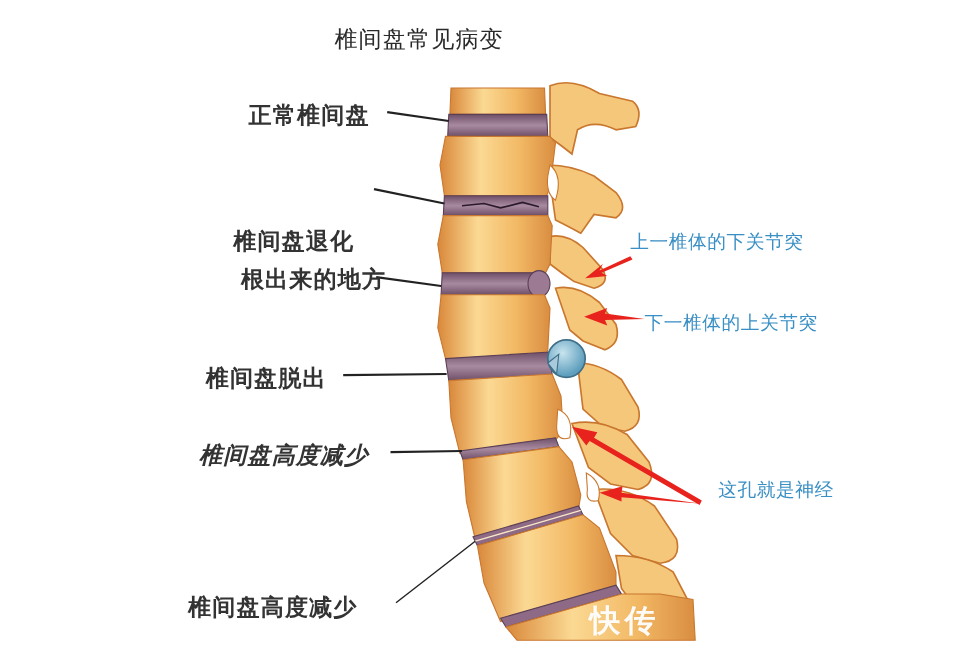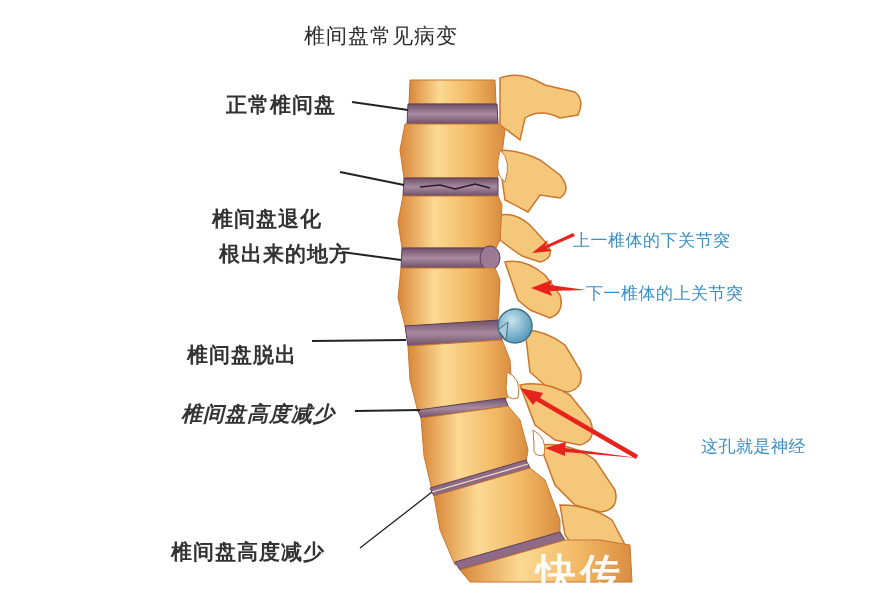--- a/index.html
+++ b/index.html
@@ -12,21 +12,21 @@
   .lbl {
     position: absolute; font-size: 21px; font-weight: bold; color: #333333; letter-spacing: 1px;
     white-space: nowrap;
   }
   .ann {
     position: absolute; font-size: 17px; color: #3a8fc4; white-space: nowrap; letter-spacing: 0.5px;
   }
   .ann2 { line-height: 25px; }
   svg.art { position: absolute; left: 0; top: 0; }
   .wm {
-    position: absolute; left: 536px; top: 546px; font-size: 40px; color: #ffffff;
+    position: absolute; left: 536px; top: 546px; font-size: 28px; color: #ffffff;
     font-weight: bold; letter-spacing: 4px; opacity: 0.95;
     text-shadow: 0 0 2px rgba(0,0,0,0.05);
     text-align: center;
   }
 </style>
 </head>
 <body>
 
 <svg class="art" width="888" height="604" viewBox="0 0 888 604">
   <defs>
@@ -117,23 +117,23 @@
     <path d="M638 455 L540 398 L543 393 L520 388 L533 405 L536 401 L636 459 Z"></path>
     <path d="M638 458 L565 448 L566 442 L545 448 L565 456 L565 452 Z"></path>
   </g>
 </svg>
 
 <div class="title">椎间盘常见病变</div>
 
 <div class="lbl" style="left:226px; top:91px;">正常椎间盘</div>
 <div class="lbl" style="left:212px; top:161px;margin-top:44px;">椎间盘退化</div>
 <div class="lbl" style="left:219px; top:240px;">根出来的地方</div>
-<div class="lbl" style="left:187px; top:330px;margin-top:11px;">椎间盘脱出</div>
+<div class="lbl" style="left:187px; top:330px;">椎间盘脱出</div>
 <div class="lbl" style="left:181px; top:400px;font-style:italic;">椎间盘高度减少</div>
 <div class="lbl" style="left:171px; top:538px;">椎间盘高度减少</div>
 
-<div class="ann" style="left:573px; top:229px;">上一椎体的下关节突</div>
+<div class="ann" style="left:573px; top:208px;">上一椎体的下关节突</div>
 <div class="ann" style="left:586px; top:282px;">下一椎体的上关节突</div>
-<div class="ann ann2" style="left:653px; top:434px;margin-left:48px;">
+<div class="ann ann2" style="left:653px; top:434px;">
   <div>这孔就是神经</div>
 </div>
 
 <div class="wm">快传</div>
 
 </body></html>

